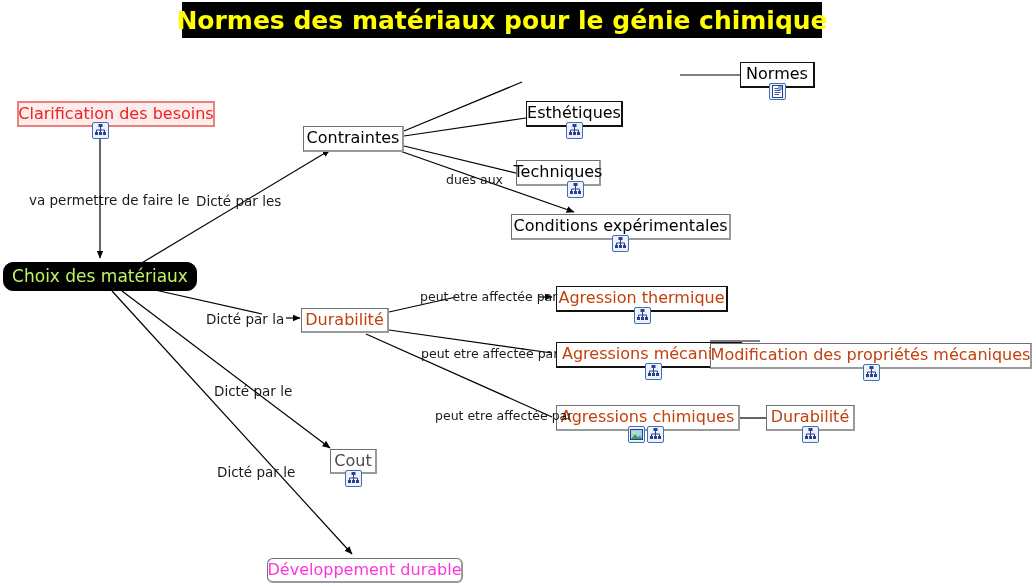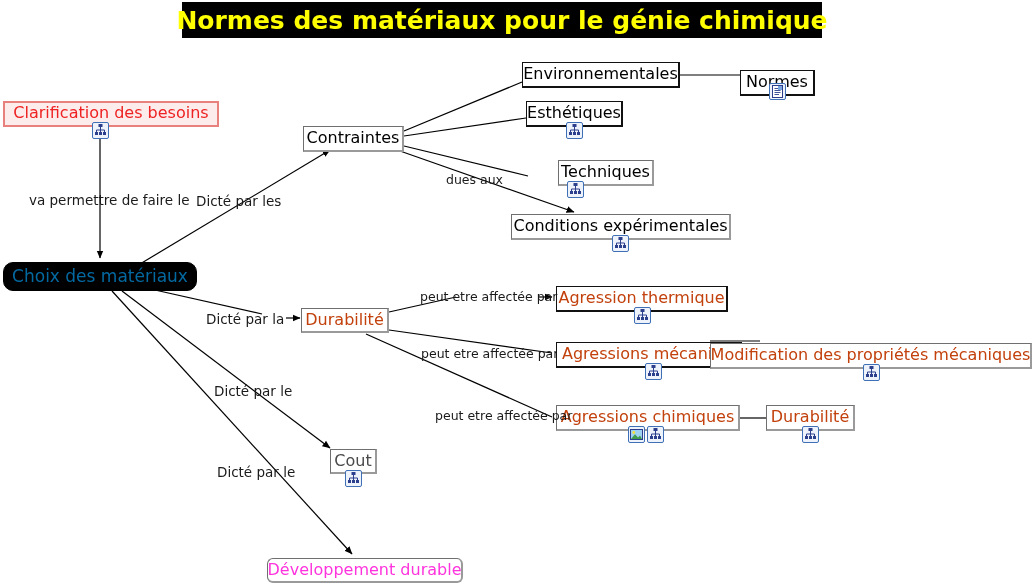--- a/index.html
+++ b/index.html
@@ -81,21 +81,21 @@
   .node.gray-text {
     color: #4a4a4a;
   }
   .node.red-box {
     background: #fdecec;
     border: 2px solid #e8817d;
     color: #ee2222;
   }
   .node.black-pill {
     background: #000000;
-    color: #0369a1;
+    color: #bef264;
     border: 1px solid #000000;
     border-radius: 10px;
     font-size: 17px;
   }
   .node.sharp {
     border: 1px solid #111111;
     border-right-width: 2px;
     border-bottom-width: 2px;
   }
 
@@ -175,21 +175,21 @@
       <line x1="122" y1="291" x2="330" y2="448" marker-end="url(#arrow)"></line>
 
       <line x1="112" y1="291" x2="352" y2="554" marker-end="url(#arrow)"></line>
     </g>
   </svg>
 
   <div class="title-bar">
     <span>Normes des matériaux pour le génie chimique</span>
   </div>
 
-  <div class="node red-box" style="left:3px; top:101px; width:216px; height:26px;align-items:flex-end;">
+  <div class="node red-box" style="left:17px; top:101px; width:198px; height:26px;">
     <span>Clarification des besoins</span>
   </div>
   <div class="icon-tray" style="left:92px; top:122px;">
     <span class="res-icon">
       <svg width="15" height="15" viewBox="0 0 15 15">
         <rect x="5.5" y="1" width="4" height="3" fill="#2b3f8c"></rect>
         <path d="M7.5 4 L7.5 7 M3.5 7 L11.5 7 M3.5 7 L3.5 9 M7.5 7 L7.5 9 M11.5 7 L11.5 9" stroke="#2b3f8c" stroke-width="1" fill="none"></path>
         <rect x="2" y="9" width="3" height="3" fill="#2b3f8c"></rect>
         <rect x="6" y="9" width="3" height="3" fill="#2b3f8c"></rect>
         <rect x="10" y="9" width="3" height="3" fill="#2b3f8c"></rect>
@@ -198,25 +198,22 @@
   </div>
 
   <div class="node black-pill" style="left:3px; top:262px; width:194px; height:29px;">
     <span>Choix des matériaux</span>
   </div>
 
   <div class="node plain" style="left:303px; top:126px; width:101px; height:26px;">
     <span>Contraintes</span>
   </div>
 
-  <div class="node sharp" style="left:522px; top:62px; width:158px; height:26px;">
-    <span>Environnementales</span>
-  </div>
-
-  <div class="node sharp" style="left:740px; top:62px; width:75px; height:26px;margin-top:8px;">
+
+  <div class="node sharp" style="left:740px; top:62px; width:75px; height:26px;">
     <span>Normes</span>
   </div>
   <div class="icon-tray" style="left:769px; top:83px;">
     <span class="res-icon">
       <svg width="15" height="15" viewBox="0 0 15 15">
         <rect x="2.5" y="1.5" width="10" height="12" fill="#ffffff" stroke="#2b3f8c" stroke-width="1"></rect>
         <path d="M4.5 4.5 H8.5 M4.5 6.5 H10.5 M4.5 8.5 H10.5 M4.5 10.5 H9" stroke="#2b3f8c" stroke-width="0.9"></path>
         <rect x="8" y="2" width="4" height="4" fill="#7aa7e0"></rect>
       </svg>
     </span>
@@ -230,21 +227,21 @@
       <svg width="15" height="15" viewBox="0 0 15 15">
         <rect x="5.5" y="1" width="4" height="3" fill="#2b3f8c"></rect>
         <path d="M7.5 4 L7.5 7 M3.5 7 L11.5 7 M3.5 7 L3.5 9 M7.5 7 L7.5 9 M11.5 7 L11.5 9" stroke="#2b3f8c" stroke-width="1" fill="none"></path>
         <rect x="2" y="9" width="3" height="3" fill="#2b3f8c"></rect>
         <rect x="6" y="9" width="3" height="3" fill="#2b3f8c"></rect>
         <rect x="10" y="9" width="3" height="3" fill="#2b3f8c"></rect>
       </svg>
     </span>
   </div>
 
-  <div class="node plain" style="left:558px; top:160px; width:96px; height:26px;">
+  <div class="node plain" style="left:516px; top:160px; width:85px; height:26px;">
     <span>Techniques</span>
   </div>
   <div class="icon-tray" style="left:567px; top:181px;">
     <span class="res-icon">
       <svg width="15" height="15" viewBox="0 0 15 15">
         <rect x="5.5" y="1" width="4" height="3" fill="#2b3f8c"></rect>
         <path d="M7.5 4 L7.5 7 M3.5 7 L11.5 7 M3.5 7 L3.5 9 M7.5 7 L7.5 9 M11.5 7 L11.5 9" stroke="#2b3f8c" stroke-width="1" fill="none"></path>
         <rect x="2" y="9" width="3" height="3" fill="#2b3f8c"></rect>
         <rect x="6" y="9" width="3" height="3" fill="#2b3f8c"></rect>
         <rect x="10" y="9" width="3" height="3" fill="#2b3f8c"></rect>

